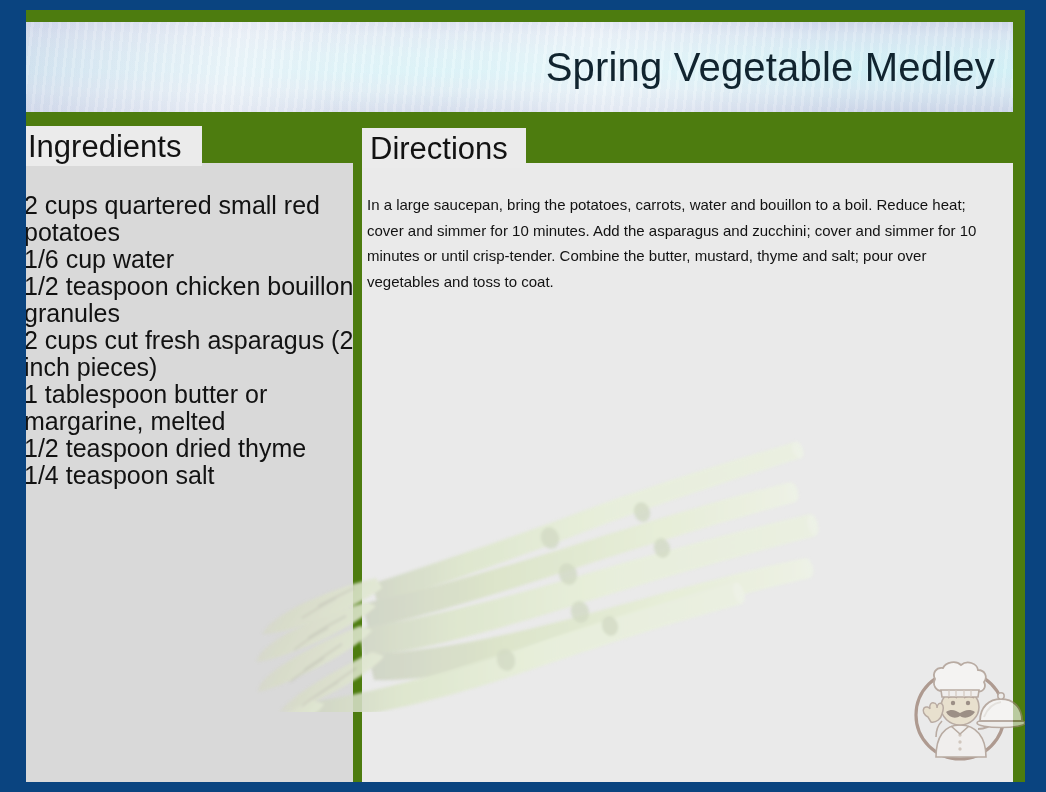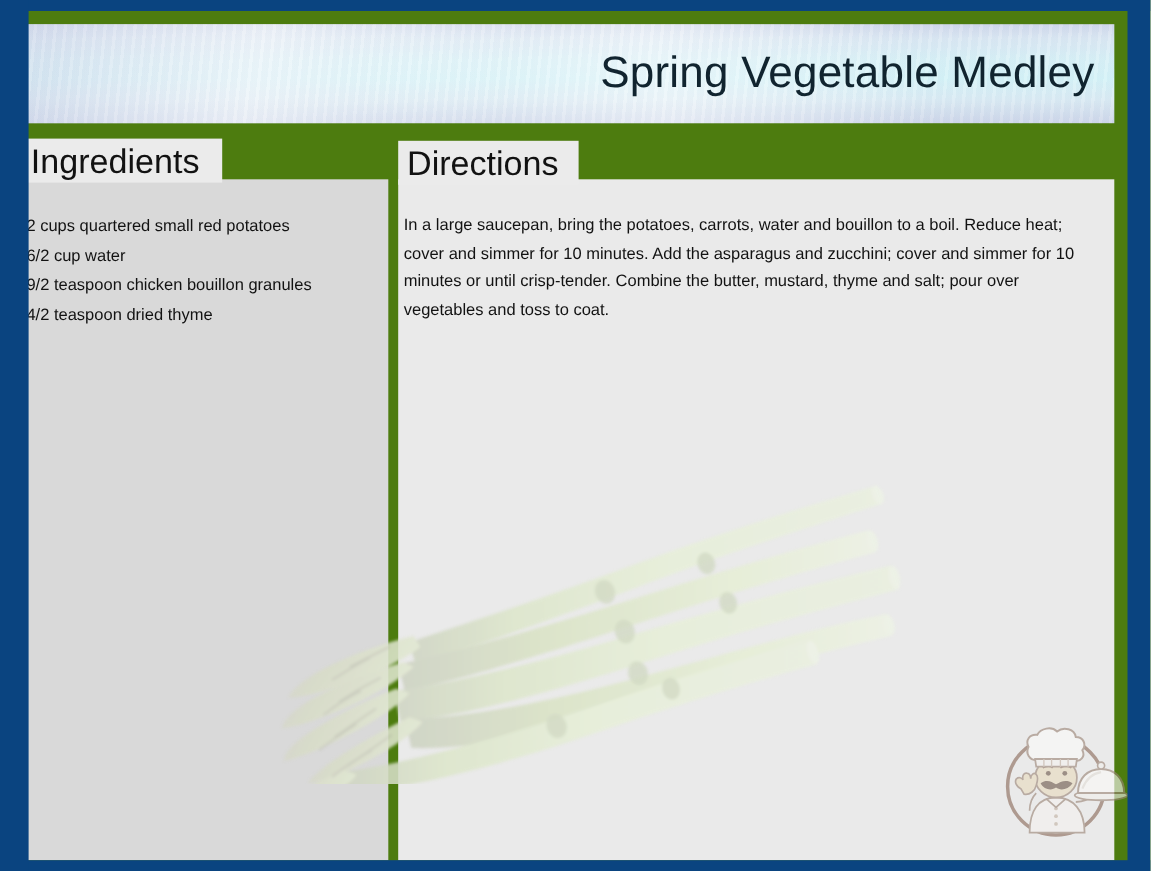--- a/index.html
+++ b/index.html
@@ -123,21 +123,21 @@
     line-height: 1;
     white-space: nowrap;
   }
 
   
   #ingredients-list {
     position: absolute;
     left: 24px;
     top: 192px;
     width: 332px;
-    font-size: 15px;
+    font-size: 25px;
     line-height: 27px;
     color: #121212;
     z-index: 12;
   }
   #ingredients-list .ing-line {
     white-space: normal;
   }
 
   
   #directions-body {
@@ -283,23 +283,26 @@
           <ellipse cx="563" cy="153" rx="5" ry="11" transform="rotate(-14 563 153)"></ellipse>
           <ellipse cx="558" cy="196" rx="5" ry="10" transform="rotate(-14 558 196)"></ellipse>
           <ellipse cx="489" cy="221" rx="5" ry="11" transform="rotate(-16 489 221)"></ellipse>
         </g>
       </g>
     </svg>
   </div>
 
   <div id="ingredients-list">
     <div class="ing-line">2 cups quartered small red potatoes</div>
-    <div class="ing-line">6/2 cup water</div>
-    <div class="ing-line">9/2 teaspoon chicken bouillon granules</div>
-    <div class="ing-line">4/2 teaspoon dried thyme</div>
+    <div class="ing-line">1/6 cup water</div>
+    <div class="ing-line">1/2 teaspoon chicken bouillon granules</div>
+    <div class="ing-line">2 cups cut fresh asparagus (2 inch pieces)</div>
+    <div class="ing-line">1 tablespoon butter or margarine, melted</div>
+    <div class="ing-line">1/2 teaspoon dried thyme</div>
+    <div class="ing-line">1/4 teaspoon salt</div>
   </div>
 
   <div id="directions-body">In a large saucepan, bring the potatoes, carrots, water and bouillon to a boil. Reduce heat; cover and simmer for 10 minutes. Add the asparagus and zucchini; cover and simmer for 10 minutes or until crisp-tender. Combine the butter, mustard, thyme and salt; pour over vegetables and toss to coat.</div>
 
   <div id="chef-logo">
     <svg viewBox="0 0 128 128" xmlns="http://www.w3.org/2000/svg" aria-hidden="true">
       <g stroke="#8a6a5a" fill="none" stroke-width="3.2">
 
         <circle cx="62" cy="70" r="44"></circle>
       </g>

